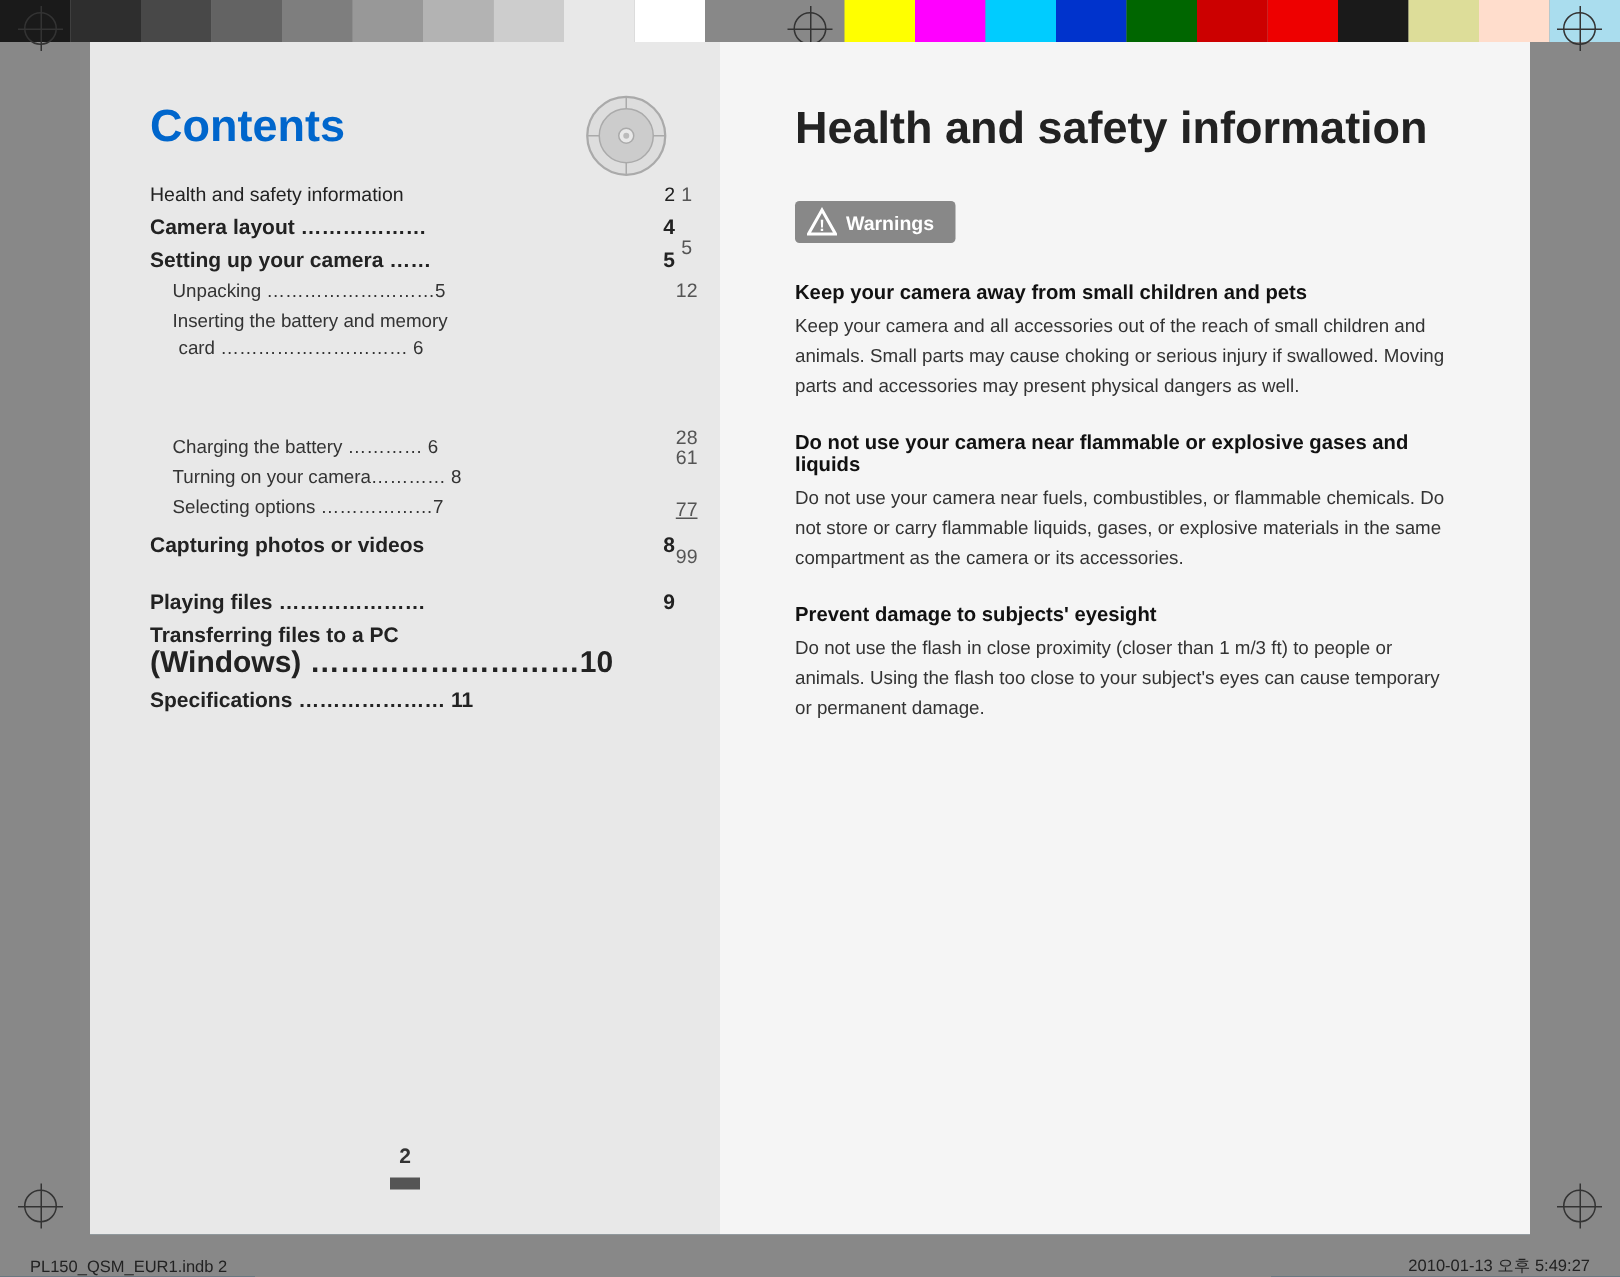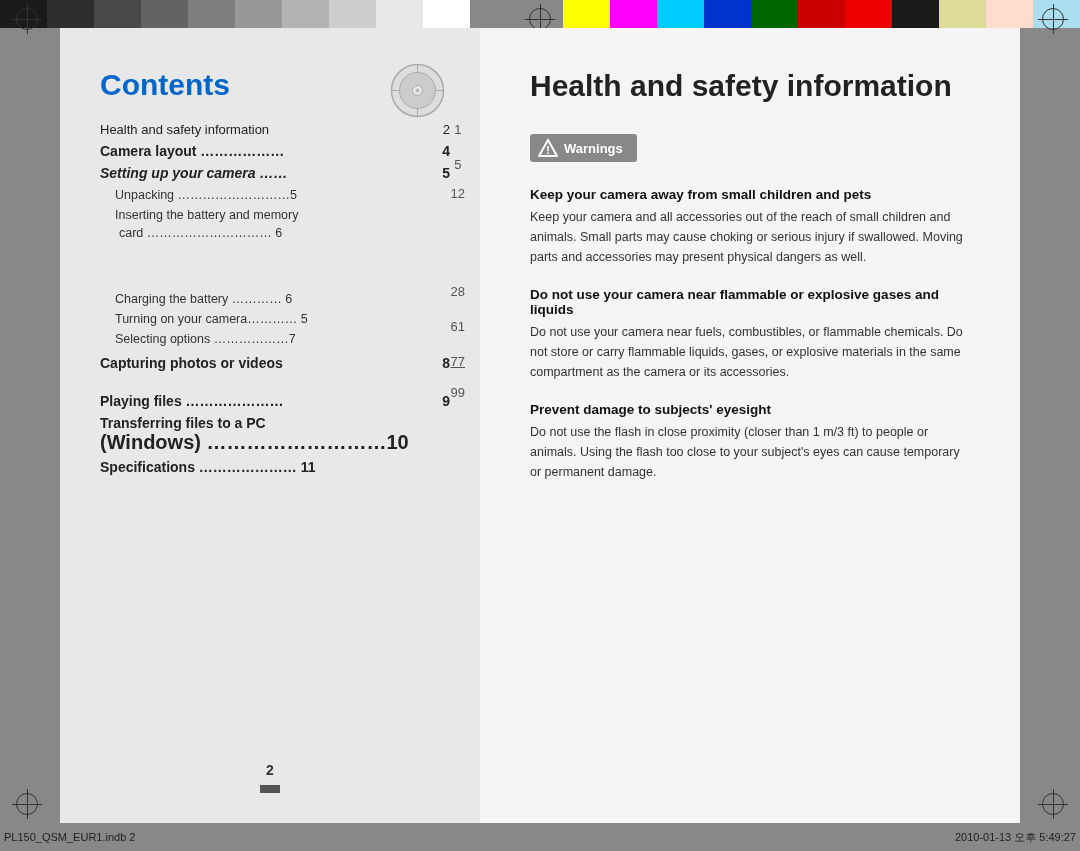--- a/index.html
+++ b/index.html
@@ -30,23 +30,23 @@
 
     
     .bottom-bar {
       position: absolute;
       bottom: 0;
       left: 0;
       width: 100%;
       height: 28px;
       background: #888;
       display: flex;
-      align-items: center;
+      align-items: flex-end;
       justify-content: space-between;
-      padding: 0 4px;
+      padding: 0 20px;
     }
 
     .bottom-text {
       font-size: 11px;
       color: #222;
     }
 
     
     .page-area {
       position: absolute;
@@ -279,37 +279,37 @@
         <span style="flex:1;font-size:13px;font-weight:normal;color:#222;">Health and safety information</span>
         <span style="margin-left:4px;font-size:13px;color:#222;">2</span>
       </div>
 
       <div style="display:flex;align-items:baseline;margin-bottom:6px;">
         <span style="flex:1;font-size:14px;font-weight:bold;color:#222;">Camera layout  ………………</span>
         <span style="margin-left:4px;font-size:14px;font-weight:bold;color:#222;">4</span>
       </div>
 
       <div style="display:flex;align-items:baseline;margin-bottom:4px;">
-        <span style="flex:1;font-size:14px;font-weight:bold;color:#222;font-style:italic;">Setting up your camera  ……</span>
+        <span style="flex:1;font-size:14px;font-weight:bold;color:#222;">Setting up your camera  ……</span>
         <span style="margin-left:4px;font-size:14px;font-weight:bold;color:#222;">5</span>
       </div>
 
       <div style="padding-left:15px;margin-bottom:2px;">
         <span style="font-size:12.5px;color:#333;">Unpacking  ………………………5</span>
       </div>
       <div style="padding-left:15px;margin-bottom:2px;">
         <span style="font-size:12.5px;color:#333;">Inserting the battery and memory</span>
         <br>
         <span style="font-size:12.5px;color:#333;padding-left:4px;">card ………………………… 6</span>
       </div>
       <div style="padding-left:15px;margin-bottom:2px;margin-top:48px;">
         <span style="font-size:12.5px;color:#333;">Charging the battery  ………… 6</span>
       </div>
       <div style="padding-left:15px;margin-bottom:2px;">
-        <span style="font-size:12.5px;color:#333;">Turning on your camera………… 5</span>
+        <span style="font-size:12.5px;color:#333;">Turning on your camera………… 8</span>
       </div>
       <div style="padding-left:15px;margin-bottom:8px;">
         <span style="font-size:12.5px;color:#333;">Selecting options   ………………7</span>
       </div>
 
       <div style="display:flex;align-items:baseline;margin-bottom:22px;">
         <span style="flex:1;font-size:14px;font-weight:bold;color:#222;">Capturing photos or videos</span>
         <span style="margin-left:4px;font-size:14px;font-weight:bold;color:#222;">8</span>
       </div>
 
@@ -328,21 +328,21 @@
       <div style="margin-bottom:6px;">
         <span style="font-size:14px;font-weight:bold;color:#222;">Specifications  ………………… 11</span>
       </div>
 
     </div>
 
     <div style="position:absolute;right:15px;top:95px;text-align:center;font-size:13px;color:#555;line-height:1;">
       <div style="margin-bottom:22px;">1</div>
       <div style="margin-bottom:16px;">5</div>
       <div style="margin-bottom:85px;">12</div>
-      <div style="margin-bottom:22px;">28</div>
+      <div style="">28</div>
       <div style="margin-bottom:22px;">61</div>
       <div style="margin-bottom:18px;text-decoration:underline;">77</div>
       <div>99</div>
     </div>
 
     <div class="page-number-left">2</div>
     <div class="page-bar-left"></div>
   </div>
 
   <div class="right-page">

